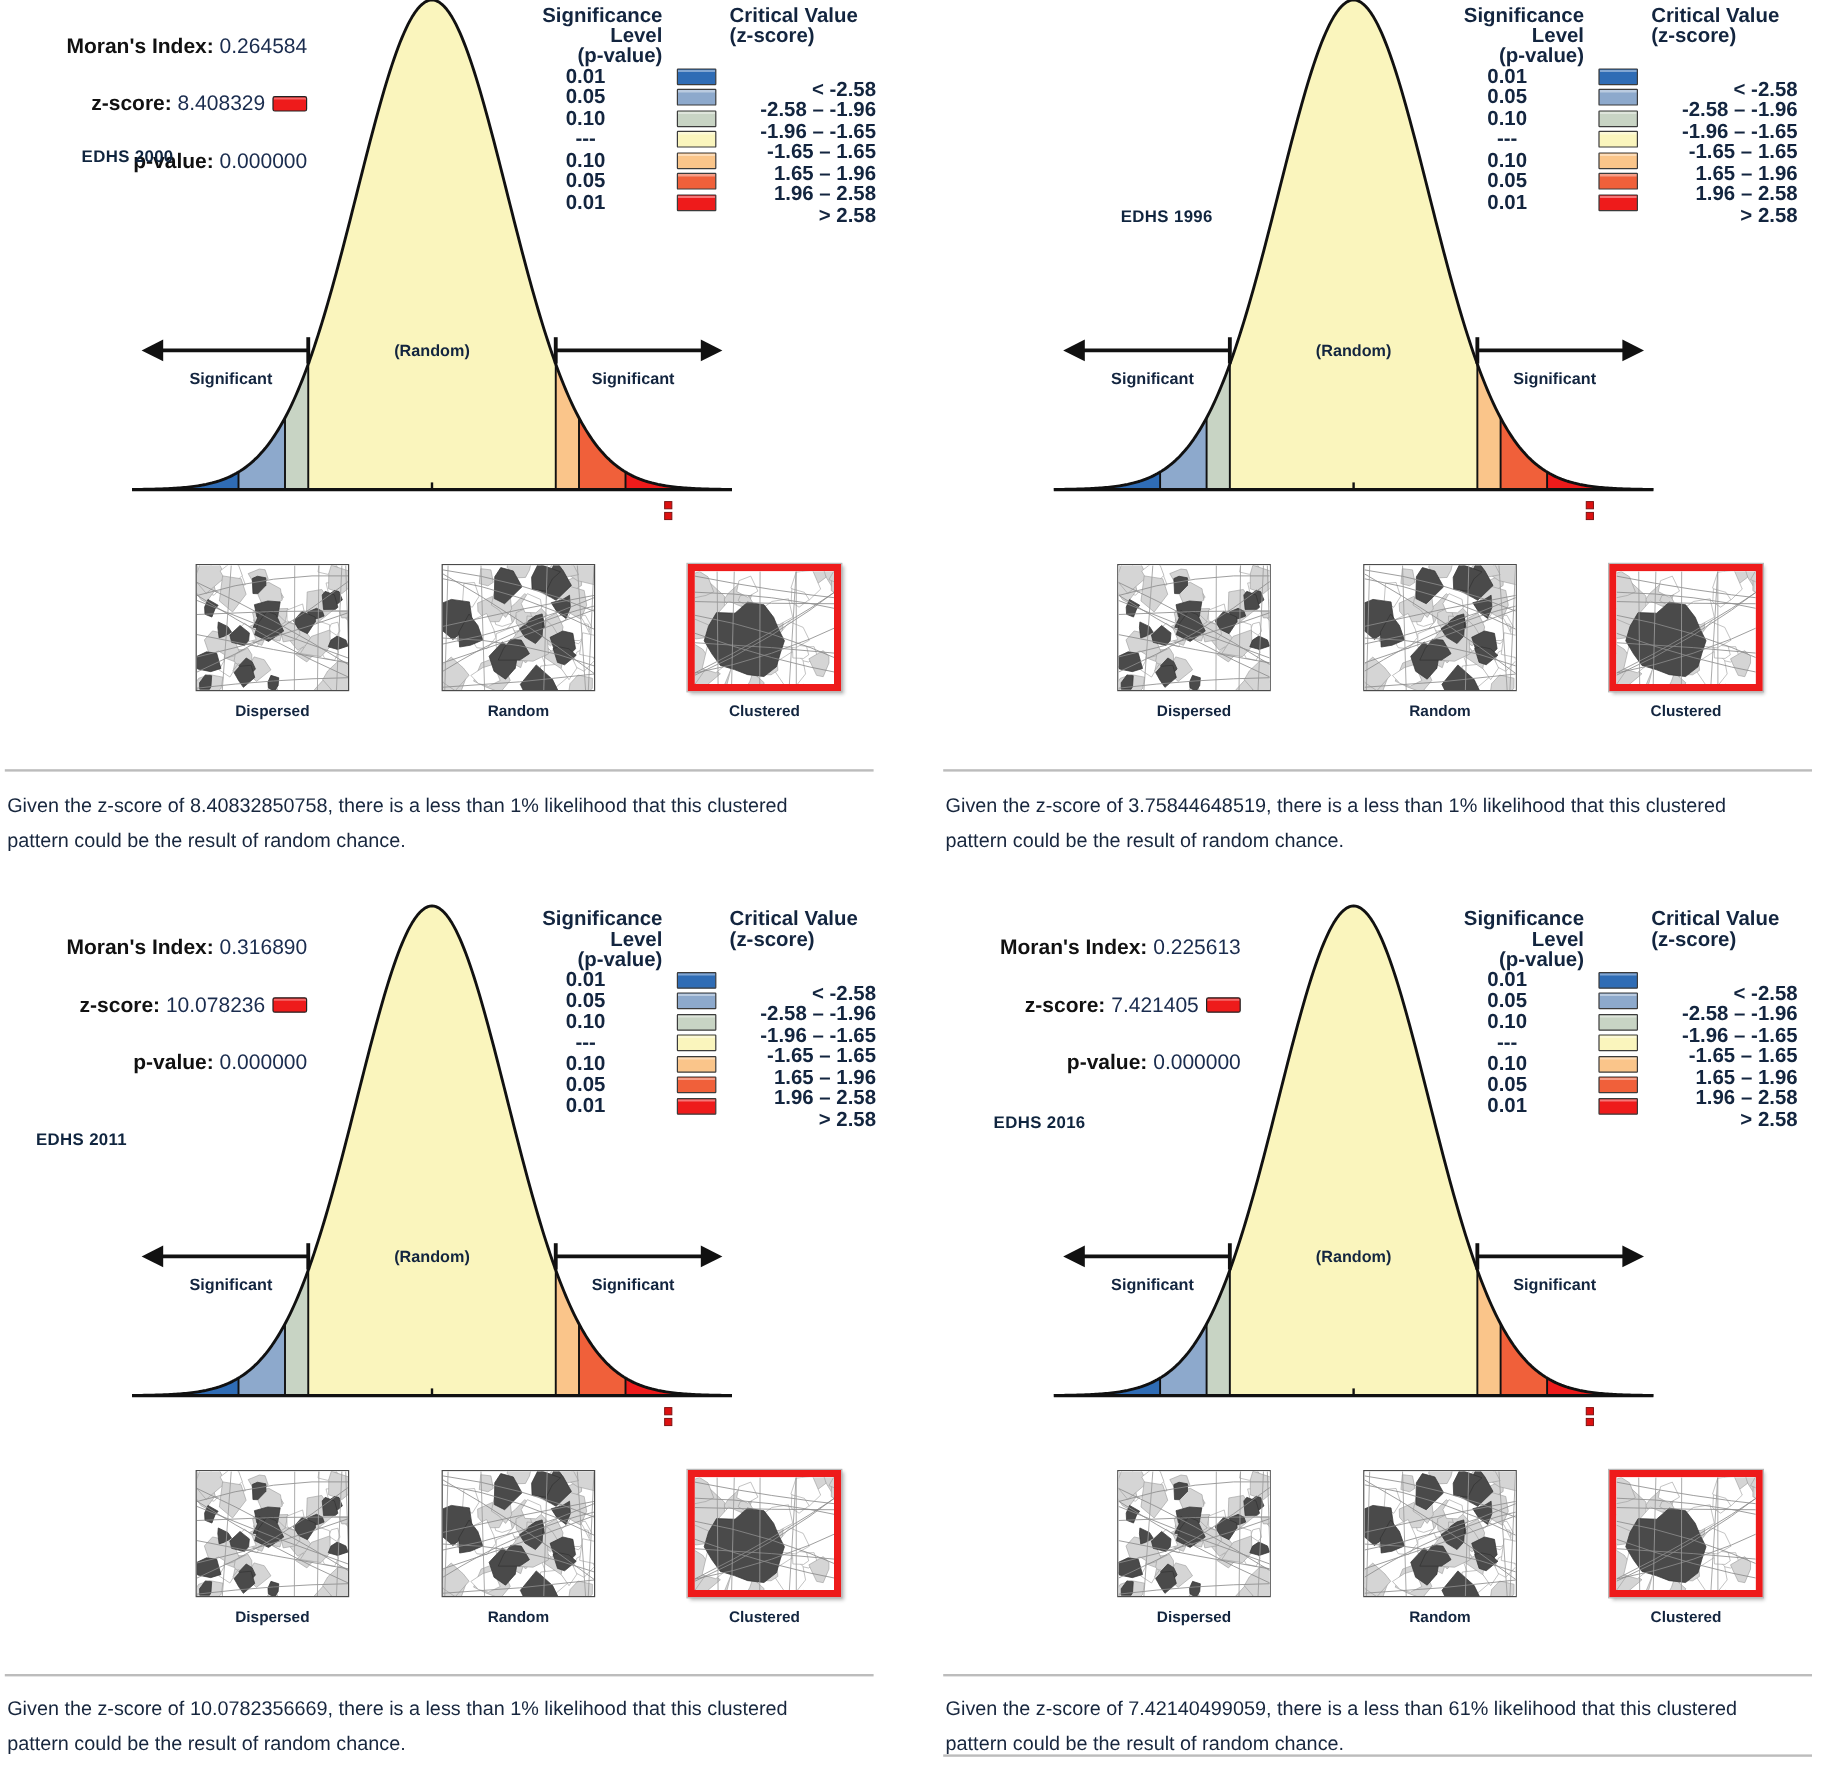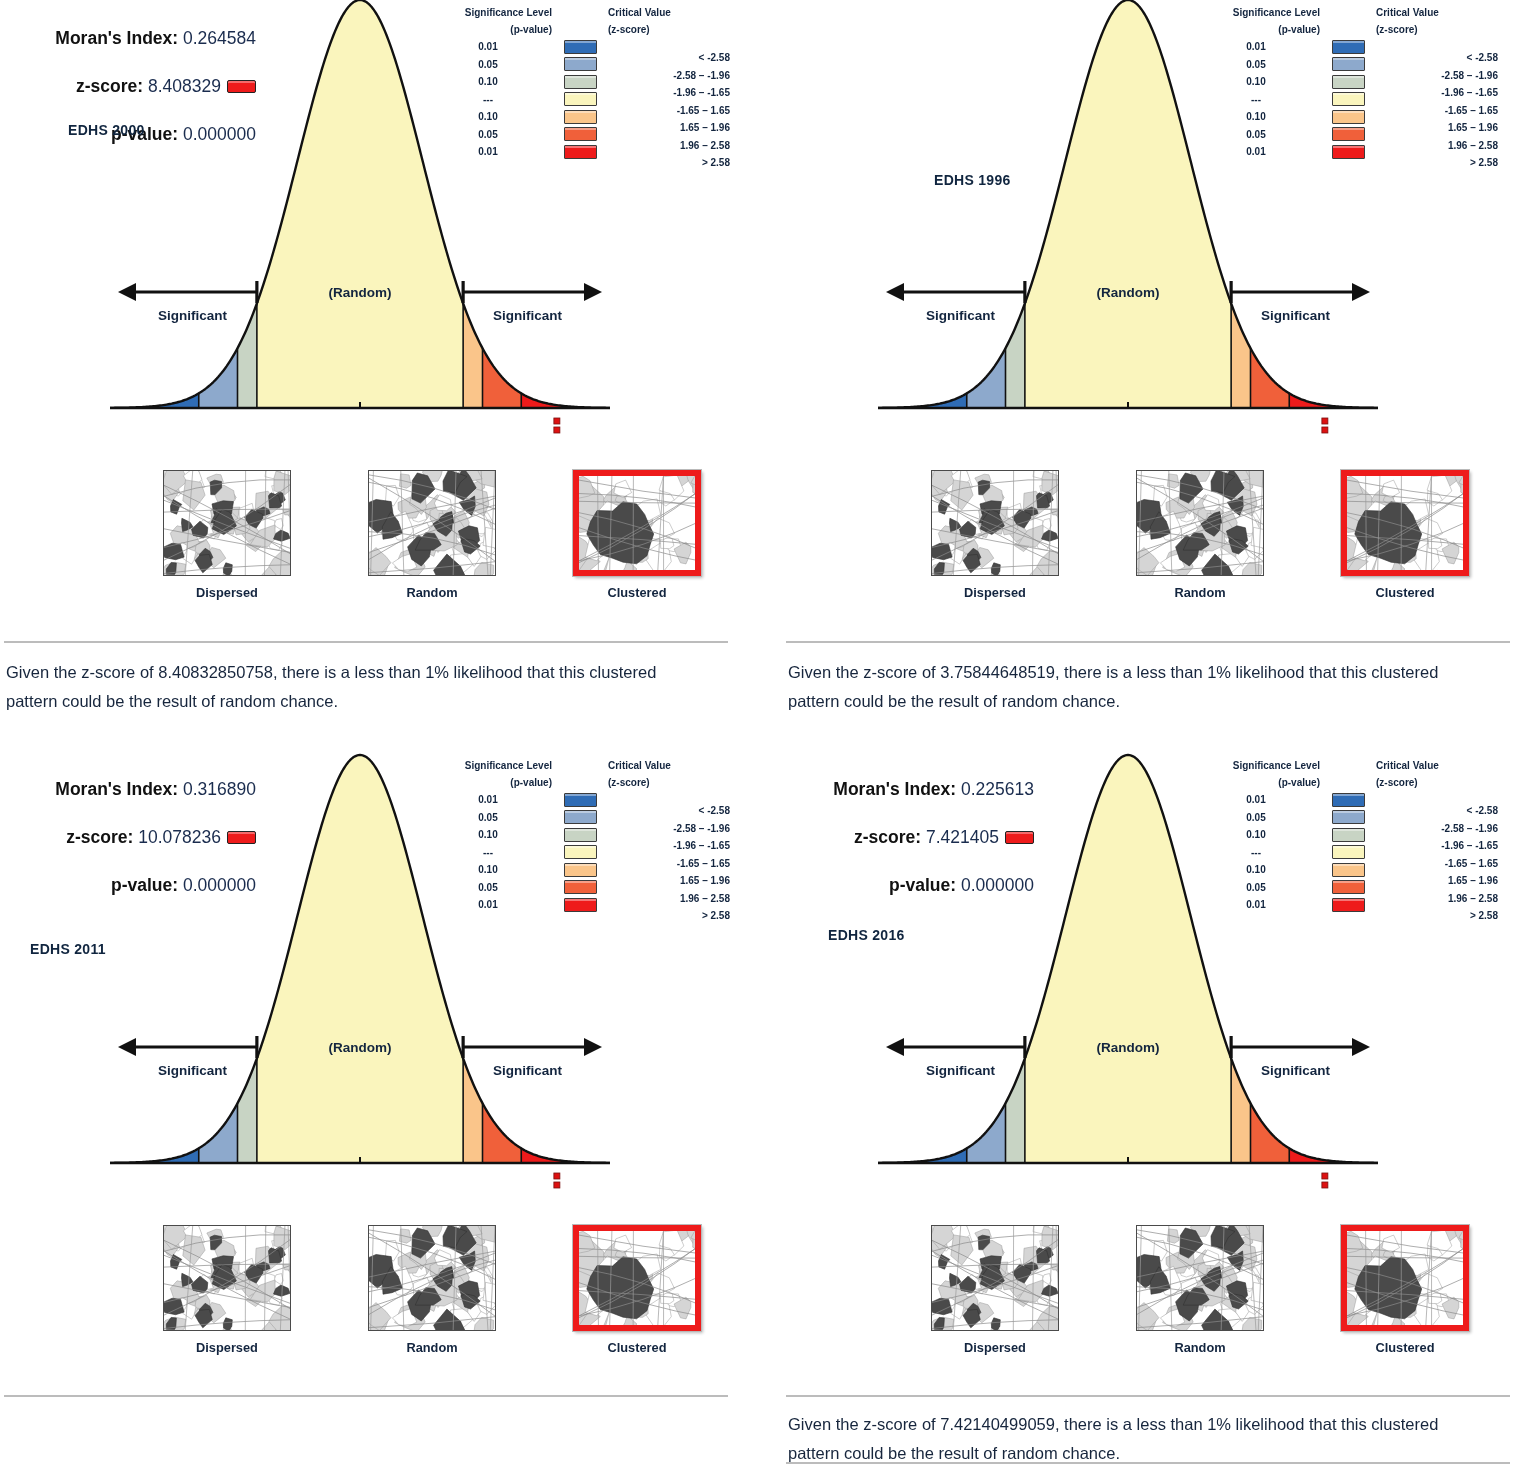--- a/index.html
+++ b/index.html
@@ -19,21 +19,21 @@
   .stats .val{color:#1a2c4e;font-weight:normal;}
   .zchip{display:inline-block;width:27px;height:11px;background:#ee1b1b;
          border:1.5px solid #222;border-radius:2px;vertical-align:middle;
          margin-left:6px;margin-bottom:2px;
          box-shadow:inset 0 2px 0 rgba(255,255,255,.35);}
 
   .survey{position:absolute;font-size:14px;font-weight:bold;color:#10253f;
           letter-spacing:.3px;white-space:nowrap;}
 
   
-  .legend{position:absolute;font-size:10px;font-weight:bold;color:#13253f;}
+  .legend{position:absolute;font-size:17px;font-weight:bold;color:#13253f;}
   .lg-head{display:flex;}
   .lg-head .c1{width:128px;text-align:right;line-height:17px;}
   .lg-head .c2{width:56px;}
   .lg-head .c3{width:120px;text-align:left;line-height:17px;}
   .lg-row{display:flex;align-items:center;height:17.5px;}
   .lg-row .pv{width:128px;text-align:center;padding-right:0;}
   .lg-row .sw{width:56px;display:flex;justify-content:center;}
   .lg-row .cv{width:120px;text-align:right;padding-left:2px;margin-top:22px;}
   .swatch{width:31px;height:12px;border:1.4px solid #3b3b3b;border-radius:1px;
           box-shadow:inset 0 2px 0 rgba(255,255,255,.40);}
@@ -1069,20 +1069,21 @@
               <line x1="18.6" y1="0" x2="19.5" y2="106" stroke="#9b9b9b" stroke-width="0.7"></line>
               <line x1="32.9" y1="0" x2="30.4" y2="106" stroke="#9b9b9b" stroke-width="0.7"></line>
               <line x1="84.4" y1="0" x2="78.1" y2="106" stroke="#9b9b9b" stroke-width="0.7"></line>
               <line x1="54.4" y1="0" x2="54.1" y2="106" stroke="#9b9b9b" stroke-width="0.7"></line>
             </svg></div>
           <div class="cap">Clustered</div>
         </div>
       </div>
 
     <div class="divider" style="left:4px;top:658px;width:724px;"></div>
+    <div class="caption" style="left:6px;top:673px;">Given the z-score of 10.0782356669, there is a less than 1% likelihood that this clustered pattern could be the result of random chance.</div>
   </div>
 
   <div class="panel p3">
 
     <div class="stats" style="left:16px;top:18px;width:250px;">
       <span class="row"><span class="lab">Moran's Index:</span>
         <span class="val">0.225613</span></span>
       <span class="row"><span class="lab">z-score:</span>
         <span class="val">7.421405</span><span class="zchip"></span></span>
       <span class="row"><span class="lab">p-value:</span>
@@ -1410,17 +1411,17 @@
               <line x1="18.6" y1="0" x2="19.5" y2="106" stroke="#9b9b9b" stroke-width="0.7"></line>
               <line x1="32.9" y1="0" x2="30.4" y2="106" stroke="#9b9b9b" stroke-width="0.7"></line>
               <line x1="84.4" y1="0" x2="78.1" y2="106" stroke="#9b9b9b" stroke-width="0.7"></line>
               <line x1="54.4" y1="0" x2="54.1" y2="106" stroke="#9b9b9b" stroke-width="0.7"></line>
             </svg></div>
           <div class="cap">Clustered</div>
         </div>
       </div>
 
     <div class="divider" style="left:18px;top:658px;width:724px;"></div>
-    <div class="caption" style="left:20px;top:673px;">Given the z-score of 7.42140499059, there is a less than 1% likelihood that this clustered pattern could be the result of random chance.</div>
+    <div class="caption" style="left:20px;top:673px;">Given the z-score of 7.42140499059, there is a less than 61% likelihood that this clustered pattern could be the result of random chance.</div>
     <div class="divider" style="left:18px;top:725px;width:724px;"></div>
   </div>
 
 </div>
 
 </body></html>

